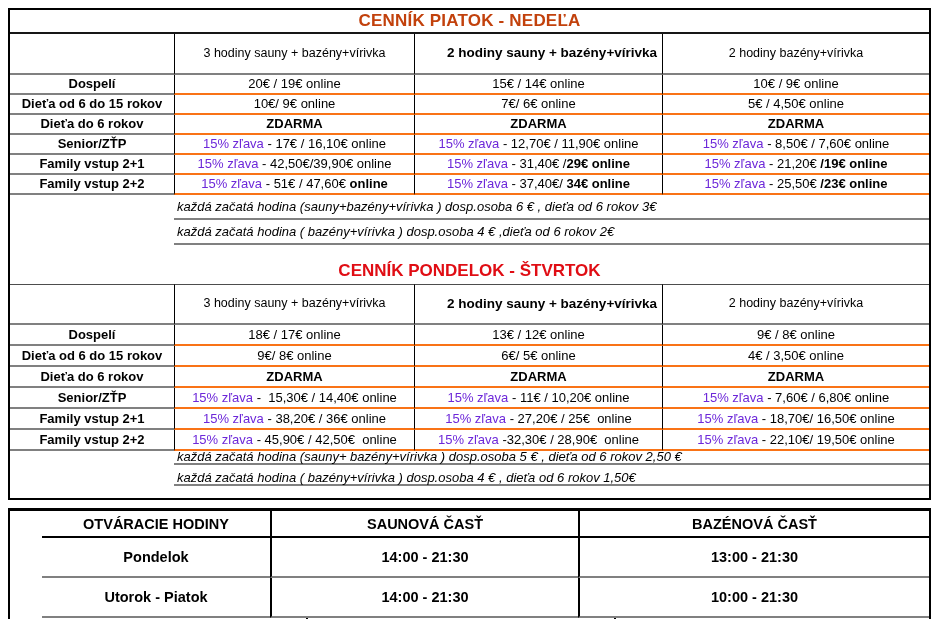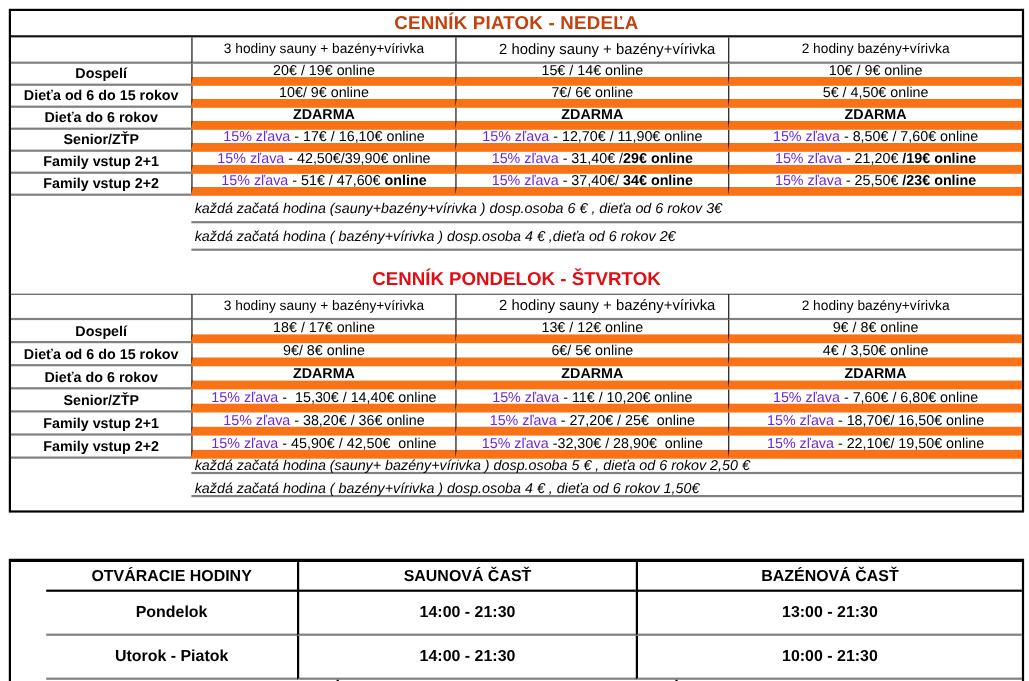--- a/index.html
+++ b/index.html
@@ -12,28 +12,28 @@
   #main-grid{display:grid;grid-template-columns:164px 240px 248px 1fr;}
 
   .cell{display:flex;align-items:center;justify-content:center;
         box-sizing:border-box;font-size:13px;line-height:1.05;text-align:center;}
 
   .title-cell{grid-column:1/-1;height:24px;font-weight:700;font-size:17px;
               letter-spacing:.2px;color:#c2410c;border-bottom:2px solid #161616;}
   .title2-cell{grid-column:1/-1;height:26px;font-weight:700;font-size:17px;
                color:#e00d14;margin-top:13px;}
 
-  .hdr{height:24px;border-bottom:2px solid #808080;font-size:12.5px;}
-  .hdr.bold{font-weight:400;font-size:13.5px;padding-left:27px;}
+  .hdr{height:41px;border-bottom:2px solid #808080;font-size:12.5px;}
+  .hdr.bold{font-weight:700;font-size:13.5px;padding-left:27px;}
   .hdr2{border-top:1px solid #4d4d4d;}
 
   .vline{border-left:1px solid #000;}
 
   .lbl{font-weight:700;border-bottom:2px solid #808080;}
-  .val{border-bottom:8px solid #f97316;}
+  .val{border-bottom:2px solid #f97316;}
   .h1{height:20px;}
   .h2{height:21px;}
 
   .note-blank{border:none;}
   .note-cell{grid-column:2/-1;justify-content:flex-start;padding-left:3px;
              font-style:italic;font-size:13px;border-bottom:2px solid #808080;
              height:25px;text-align:left;}
   .note-h2{height:14px;}
   .bottom-pad{grid-column:1/-1;height:5px;}
 

